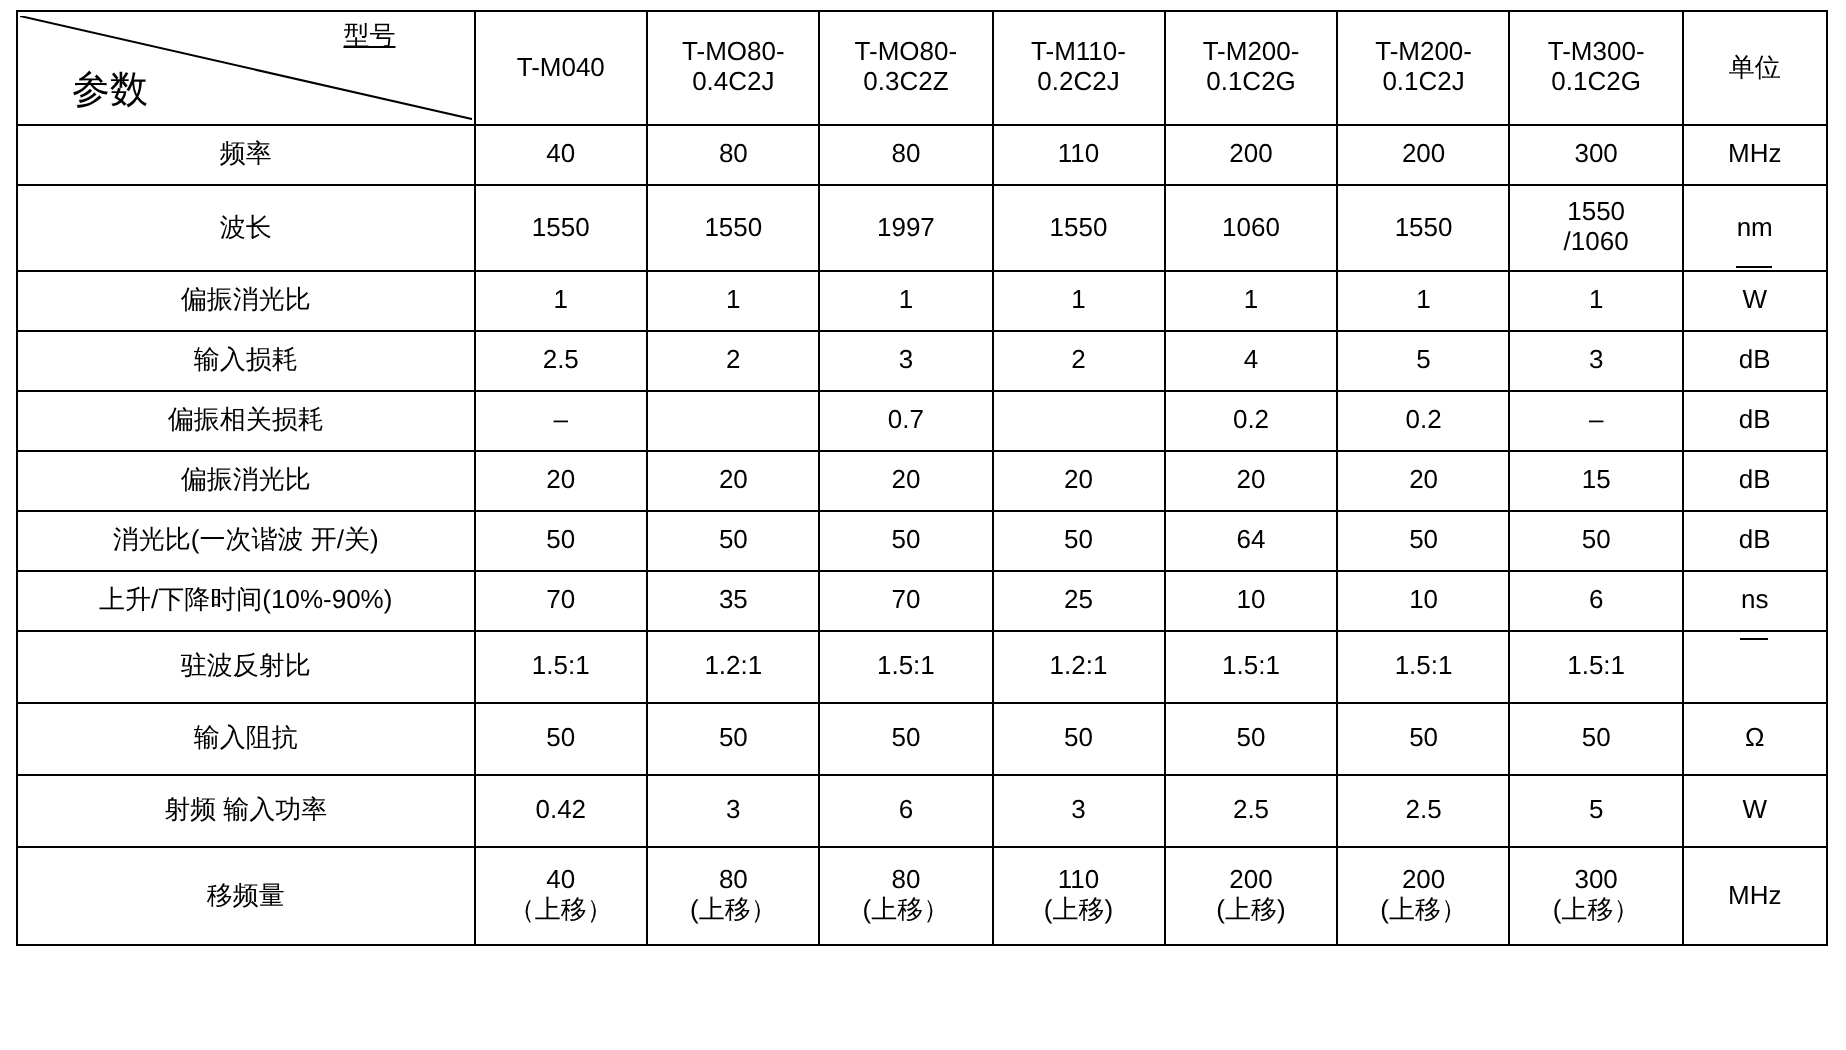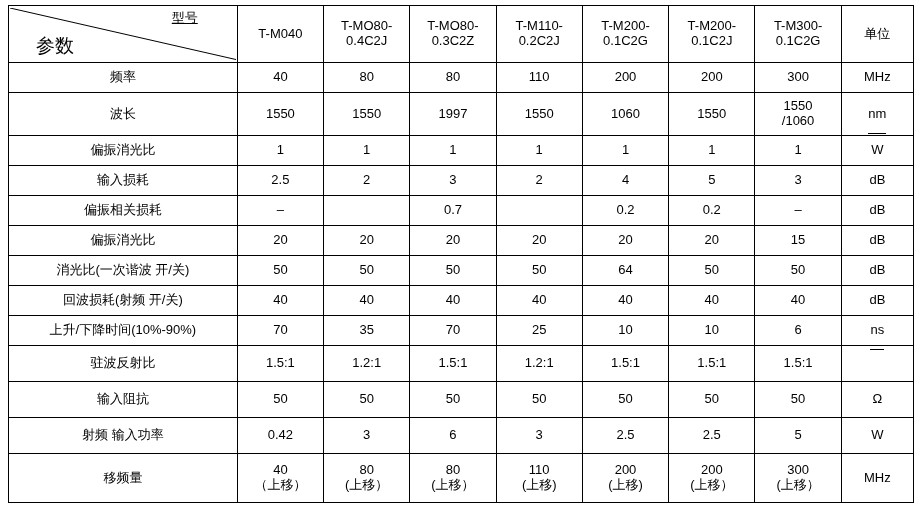--- a/index.html
+++ b/index.html
@@ -201,31 +201,20 @@
           <td>50</td>
           <td>50</td>
           <td>50</td>
           <td>50</td>
           <td>64</td>
           <td>50</td>
           <td>50</td>
           <td>dB</td>
         </tr>
         <tr class="row-short">
-          <td class="param">回波损耗(射频 开/关)</td>
-          <td>40</td>
-          <td>40</td>
-          <td>40</td>
-          <td>40</td>
-          <td>40</td>
-          <td>40</td>
-          <td>40</td>
-          <td>dB</td>
-        </tr>
-        <tr class="row-short">
           <td class="param">上升/下降时间(10%-90%)</td>
           <td>70</td>
           <td>35</td>
           <td>70</td>
           <td>25</td>
           <td>10</td>
           <td>10</td>
           <td>6</td>
           <td><span class="uline">ns</span></td>
         </tr>

